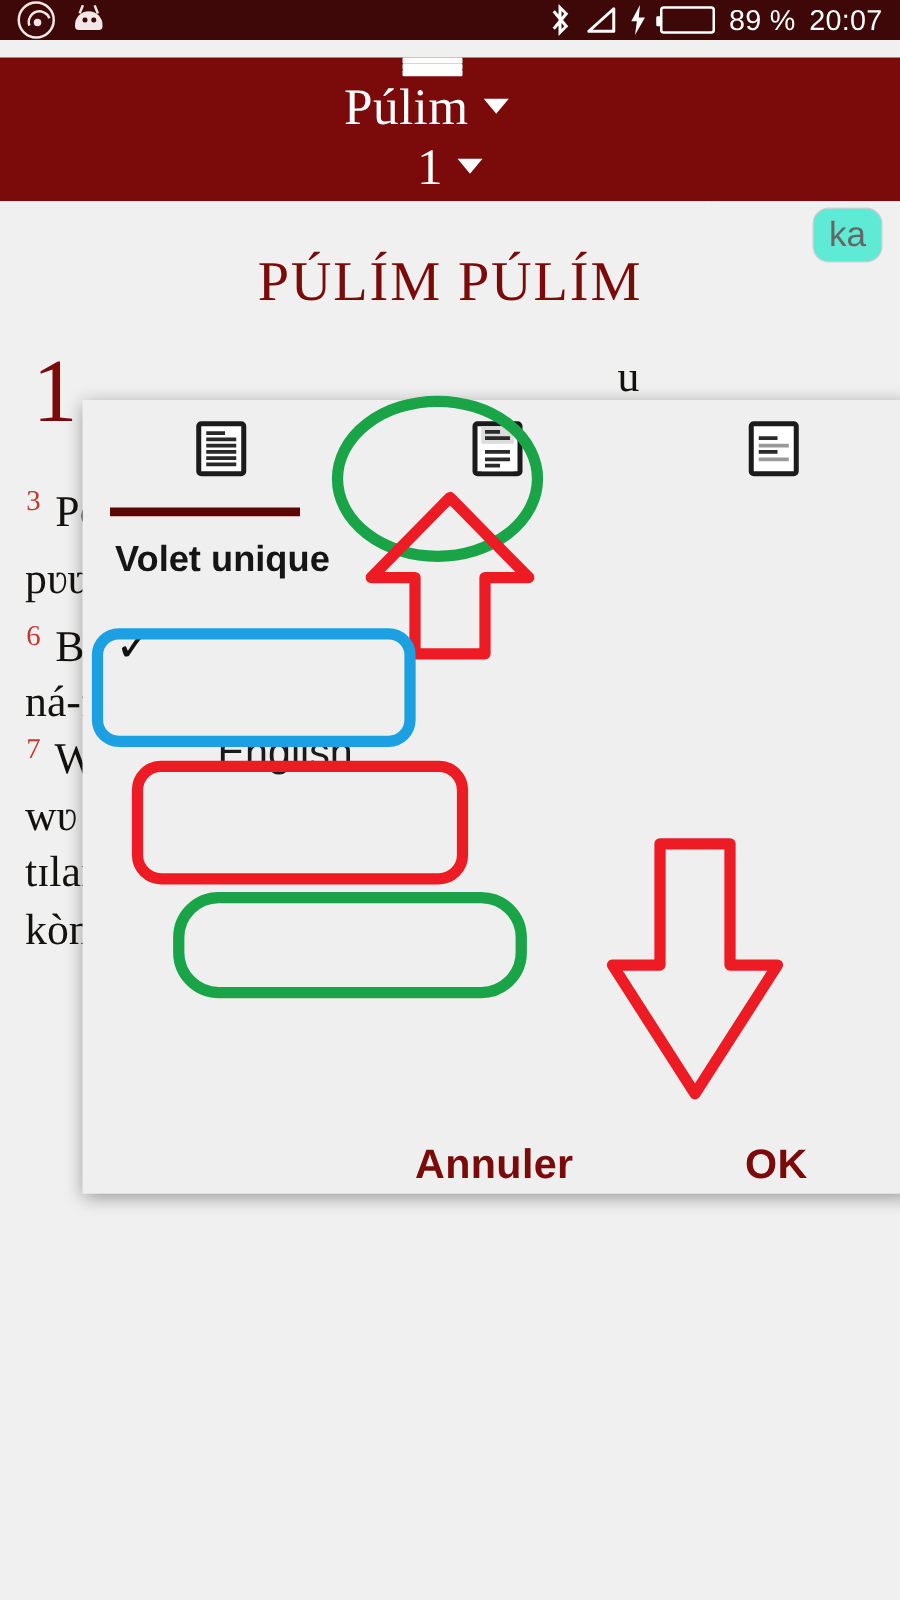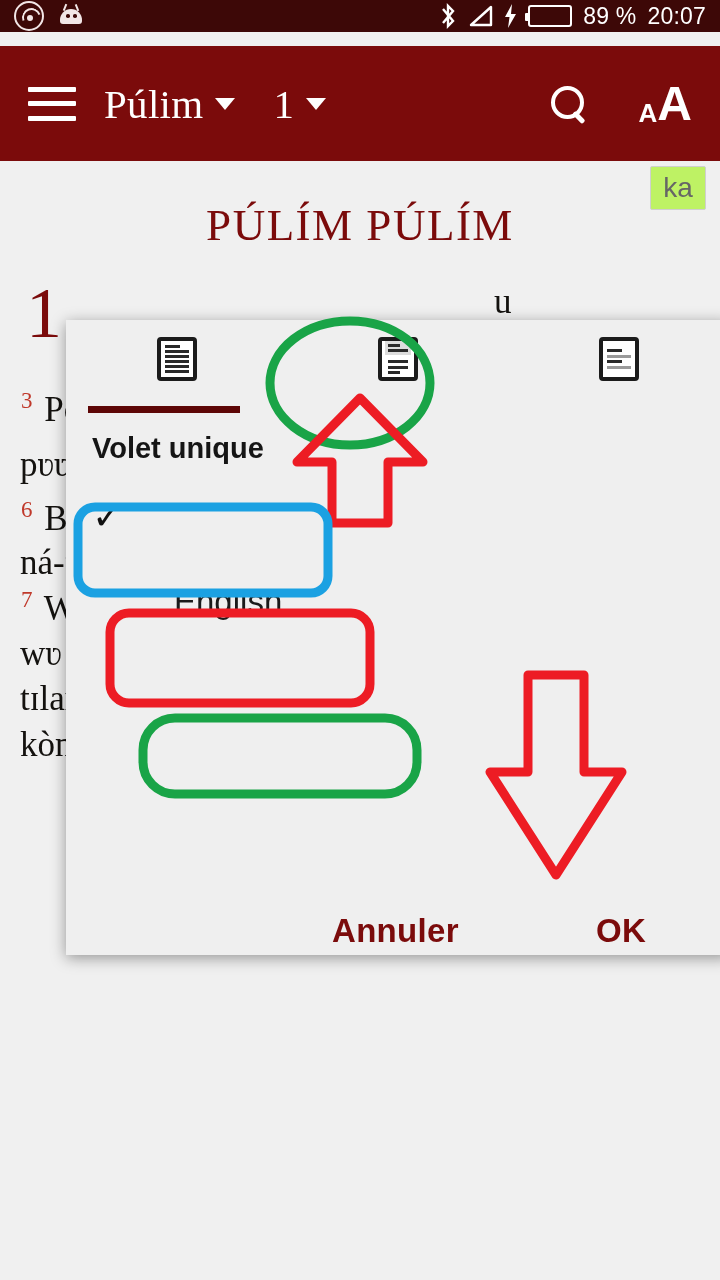--- a/index.html
+++ b/index.html
@@ -51,21 +51,21 @@
   .ic-batt{ width:44px; height:22px; border:2.4px solid #ffffff;
             border-radius:3px; position:relative; padding:2px; }
   .ic-batt::after{ content:""; position:absolute; left:-5px; top:6px;
             width:3px; height:8px; background:#ffffff; border-radius:1px 0 0 1px; }
   .ic-batt .fill{ width:100%; height:100%; background:#3ddc67; border-radius:1px; }
 
   
   #app-bar{
     position:absolute; top:46px; left:0; width:720px; height:115px;
     background:#7b0b0b; color:#fff;
-    display:flex; align-items:center; padding:0 28px;
+    display:flex; align-items:center; padding:0 28px;flex-direction:column;
   }
   #hamburger{ width:48px; height:34px; display:flex; flex-direction:column;
               justify-content:space-between; margin-right:28px; cursor:pointer; }
   #hamburger span{ display:block; height:5px; background:#fff; border-radius:1px; }
 
   .bar-label{ font-family:"Liberation Serif", serif; font-size:41px;
               font-weight:400; color:#fff; letter-spacing:.3px; }
   .caret{ width:0; height:0; border-left:10px solid transparent;
           border-right:10px solid transparent; border-top:12px solid #fff;
           margin-left:12px; }
@@ -84,22 +84,22 @@
   .ic-textsize .sm{ font-size:26px; } .ic-textsize .lg{ font-size:48px; }
 
   
   #page{
     position:absolute; top:161px; left:0; width:720px; height:1119px;
     background:#f0f0f0; overflow:hidden;
   }
   #lang-badge{
     position:absolute; right:14px; top:5px;
     min-width:56px; padding:7px 0;
-    border:1.6px solid #cfcfcf; border-radius:2px;
-    background:#bef264; color:#666;
+    border:1.6px solid #cfcfcf; border-radius:13px;
+    background:#5eead4; color:#666;
     font-size:28px; text-align:center; line-height:1;
     font-family:"Liberation Sans", sans-serif;
   }
   #chapter-title{
     text-align:center; color:#7b0b0b;
     font-family:"Liberation Serif", serif;
     font-size:45px; letter-spacing:1.5px; margin-top:38px;
   }
   #scripture{
     font-family:"Liberation Serif", serif;

